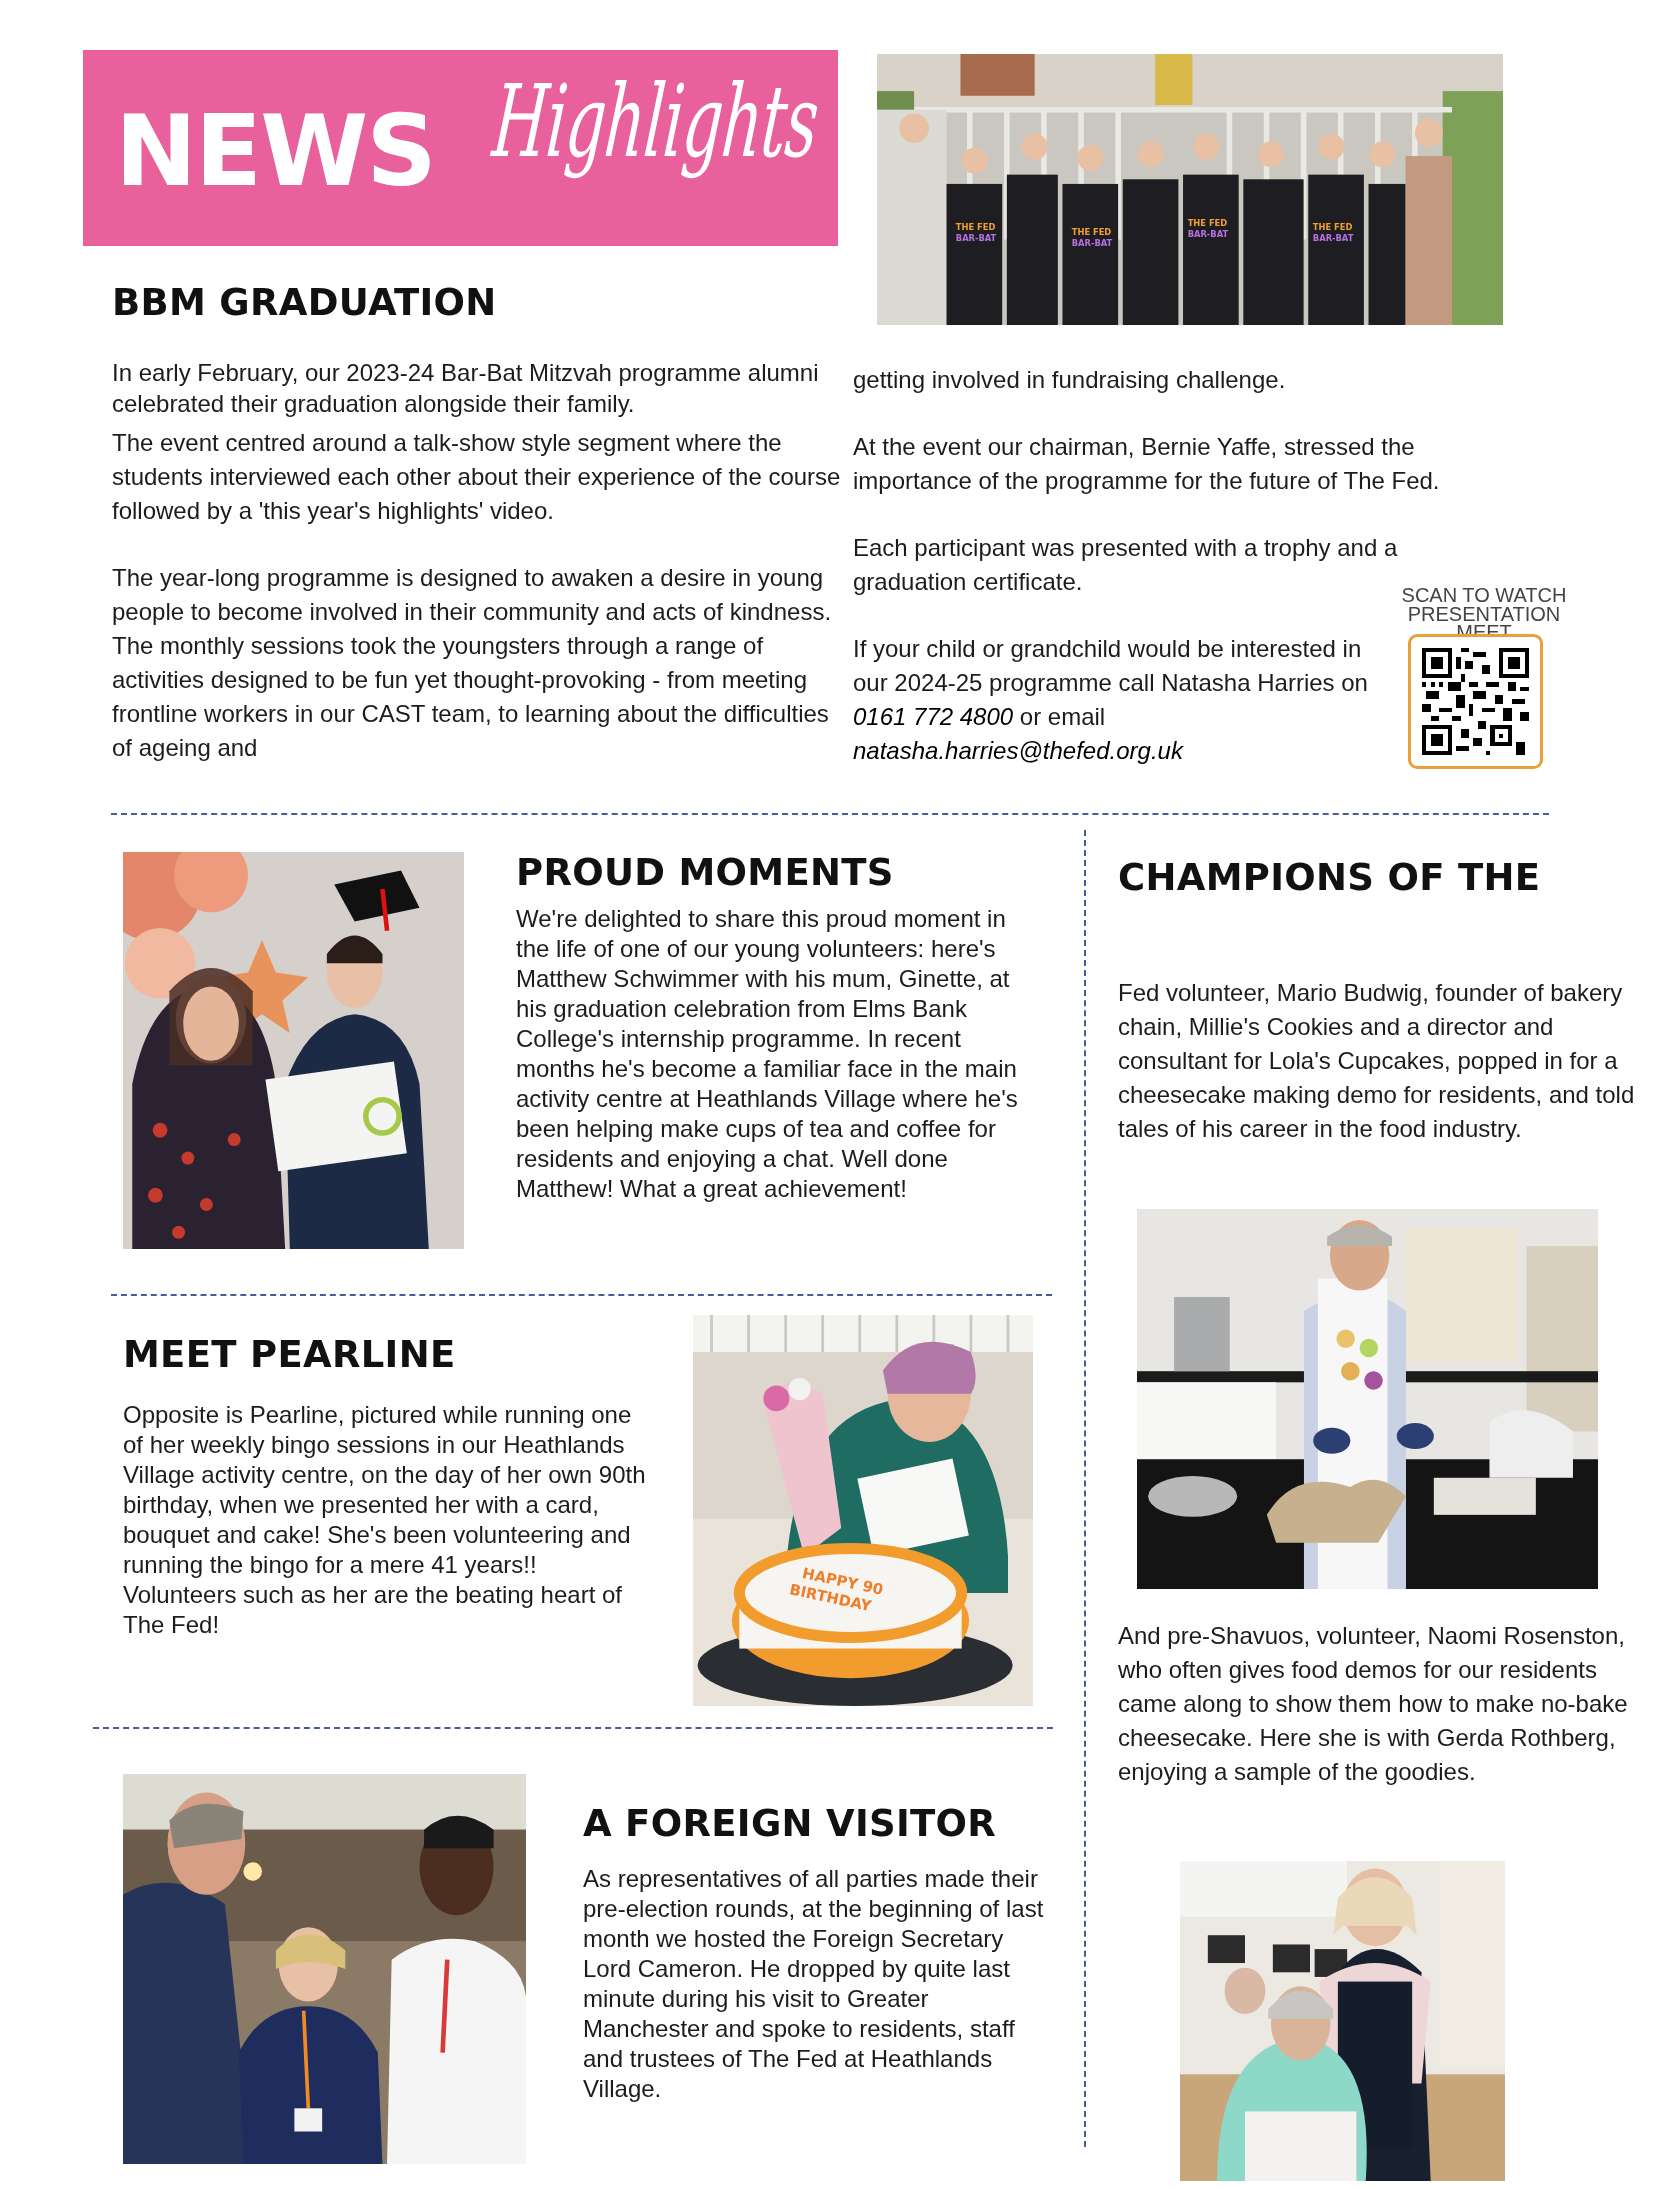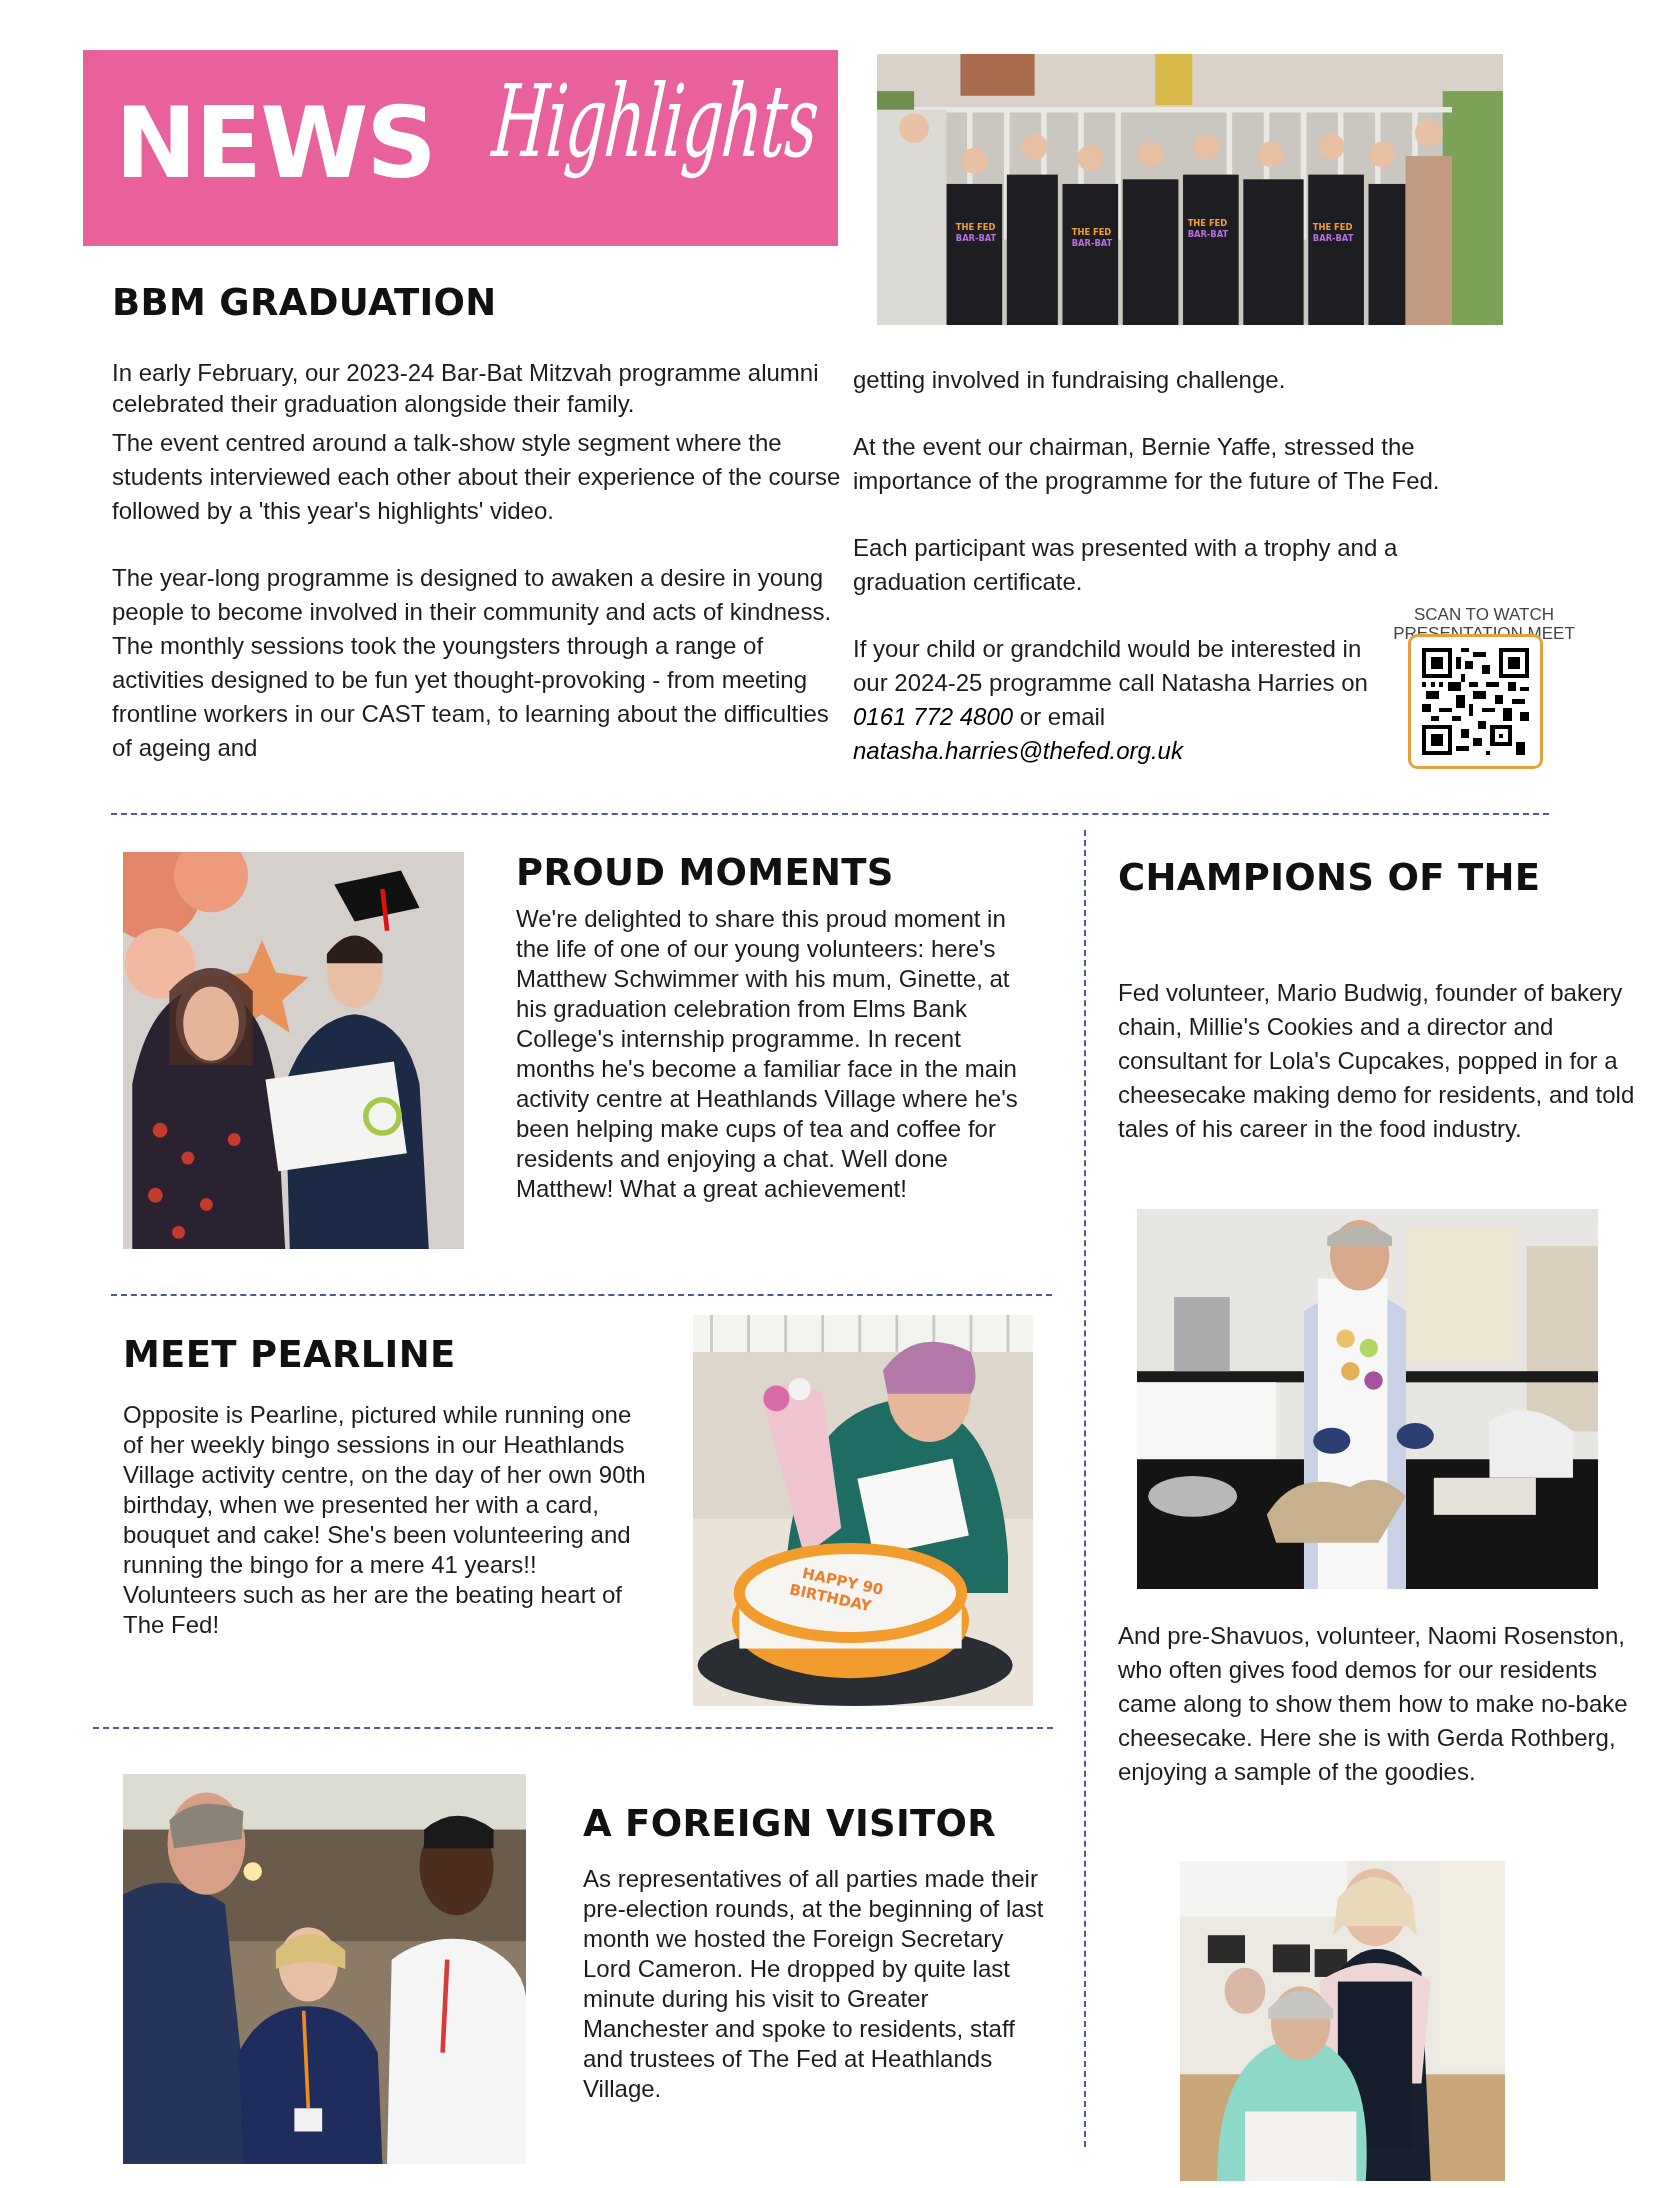--- a/index.html
+++ b/index.html
@@ -3,41 +3,41 @@
 <meta charset="utf-8">
 <style>
   * { box-sizing: border-box; margin: 0; padding: 0; }
   html, body { width: 1678px; height: 2188px; background: #ffffff; overflow: hidden; }
   body { position: relative; font-family: "Liberation Sans", "DejaVu Sans", sans-serif; color: #1a1a1a; }
 
   .abs { position: absolute; }
 
   
   .banner { left: 83px; top: 50px; width: 755px; height: 196px; background: #e8609c; }
-  .banner .news { position: absolute; left: 32px; top: 44px; font-family: "DejaVu Sans", sans-serif; font-weight: bold; font-size: 98px; letter-spacing: -1.9px; color: #fff; line-height: 1; }
+  .banner .news { position: absolute; left: 32px; top: 52px; font-family: "DejaVu Sans", sans-serif; font-weight: bold; font-size: 98px; letter-spacing: -1.9px; color: #fff; line-height: 1; }
   .banner .hl { position: absolute; left: 415px; top: 22px; font-family: "DejaVu Serif", serif; font-style: italic; font-size: 100px; color: #fff; line-height: 1; transform: scaleX(0.62) skewX(-8deg); transform-origin: left top; letter-spacing: -0.9px; font-weight: normal; }
 
   
   .photo { overflow: hidden; }
   .photo svg { width: 100%; height: 100%; display: block; }
 
   
   .h2 { font-family: "DejaVu Sans", sans-serif; font-size: 37px; font-weight: bold; letter-spacing: 0.3px; color: #111; line-height: 1.15; }
   .body { font-family: "Liberation Sans", sans-serif; font-size: 24px; line-height: 34px; color: #1c1c1c; }
   .body p { margin: 0; }
   .gap { height: 33px; }
   .gap-s { height: 7.4px; }
   .bold { font-weight: normal; color: #000; font-style: italic; }
 
   
   .hdash { height: 0; border-top: 2.8px dashed #4a5aa0; }
   .vdash { width: 0; border-left: 2.8px dashed #4a5aa0; }
 
   
-  .qr-label { left: 1391px; top: 586px; width: 186px; text-align: center; font-family: "Liberation Sans", sans-serif; font-size: 17px; line-height: 18.6px; color: #444; margin-top: 20px; }
+  .qr-label { left: 1391px; top: 586px; width: 186px; text-align: center; font-family: "Liberation Sans", sans-serif; font-size: 20px; line-height: 18.6px; color: #444; }
   .qr-box { left: 1408px; top: 634px; width: 135px; height: 135px; border: 3.7px solid #e8a03a; border-radius: 9.3px; background: #fff; padding: 11px; }
   .qr-box svg { width: 100%; height: 100%; display: block; }
 </style>
 </head>
 <body>
 
 <div class="abs banner">
   <span class="news">NEWS</span>
   <span class="hl">Highlights</span>
 </div>

